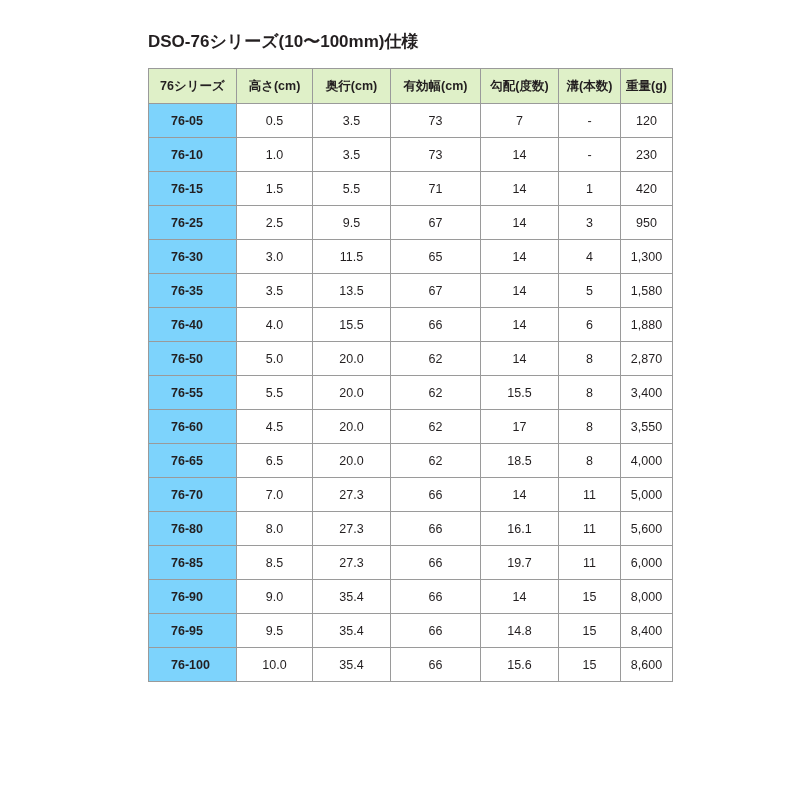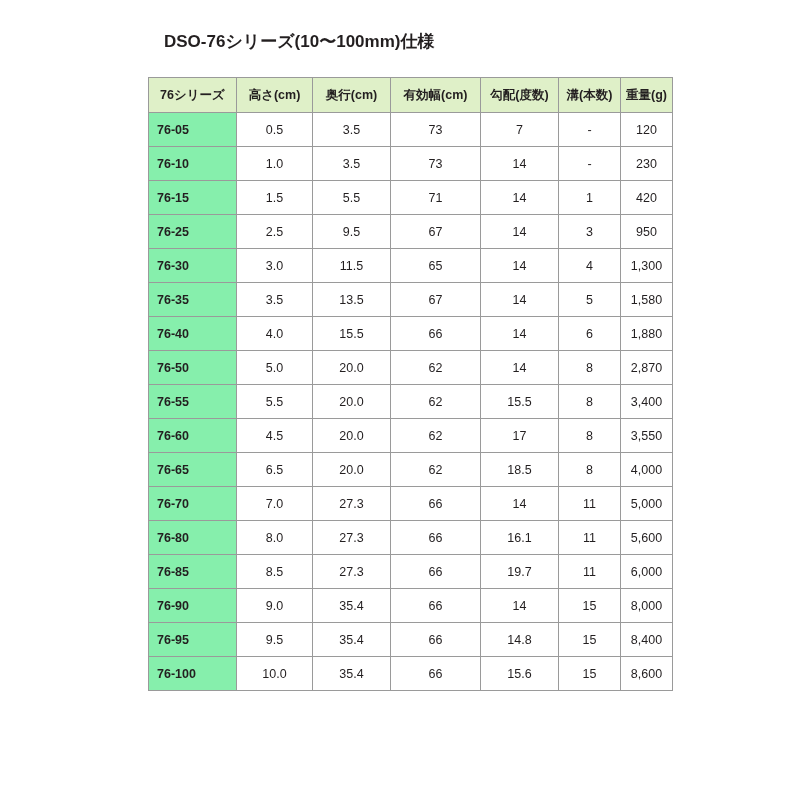--- a/index.html
+++ b/index.html
@@ -12,32 +12,32 @@
   }
   .page {
     position: relative;
     width: 800px;
     height: 800px;
     background: #ffffff;
     box-sizing: border-box;
   }
   .title {
     position: absolute;
-    left: 164px;
+    left: 148px;
     top: 30px;
     font-size: 17px;
     font-weight: bold;
     color: #231f20;
     letter-spacing: 0px;
     white-space: nowrap;
   }
   .table-wrap {
     position: absolute;
     left: 148px;
-    top: 77px;
+    top: 68px;
     width: 524px;
   }
   table.spec {
     border-collapse: collapse;
     width: 524px;
     table-layout: fixed;
   }
   table.spec col.c0 { width: 88px; }
   table.spec col.c1 { width: 76px; }
   table.spec col.c2 { width: 78px; }
@@ -54,24 +54,24 @@
     color: #231f20;
     padding: 0;
   }
   table.spec thead th {
     background: #dff0c8;
     font-weight: bold;
     font-size: 12.5px;
     height: 34px;
   }
   table.spec tbody td.rowhead {
-    background: #86efac;
+    background: #7dd3fc;
     font-weight: bold;
     text-align: left;
-    padding-left: 8px;
+    padding-left: 22px;
     font-size: 12.5px;
   }
   table.spec tbody td {
     background: #ffffff;
   }
 </style>
 </head>
 <body>
 
 <div class="page">

